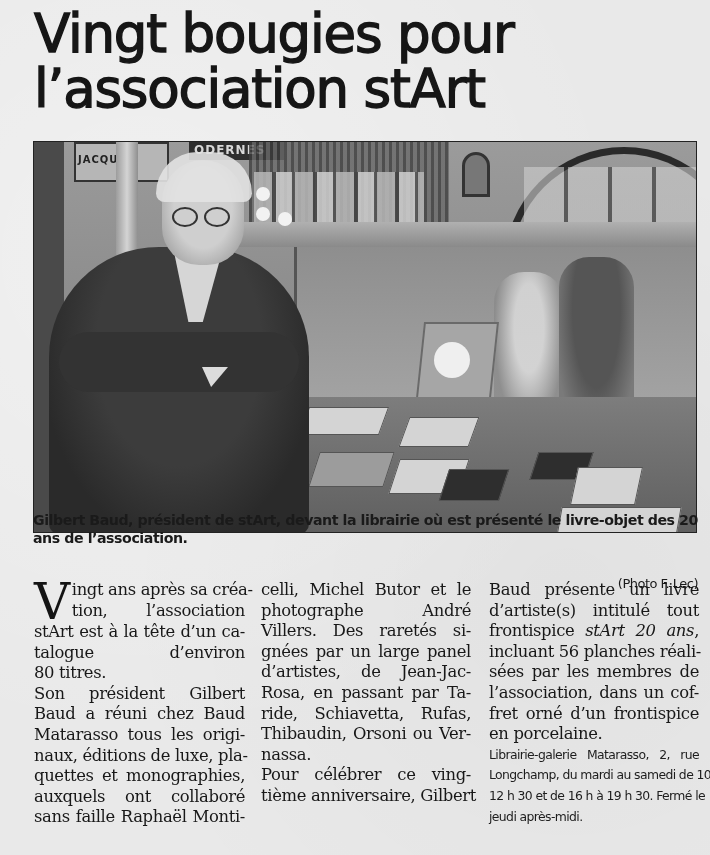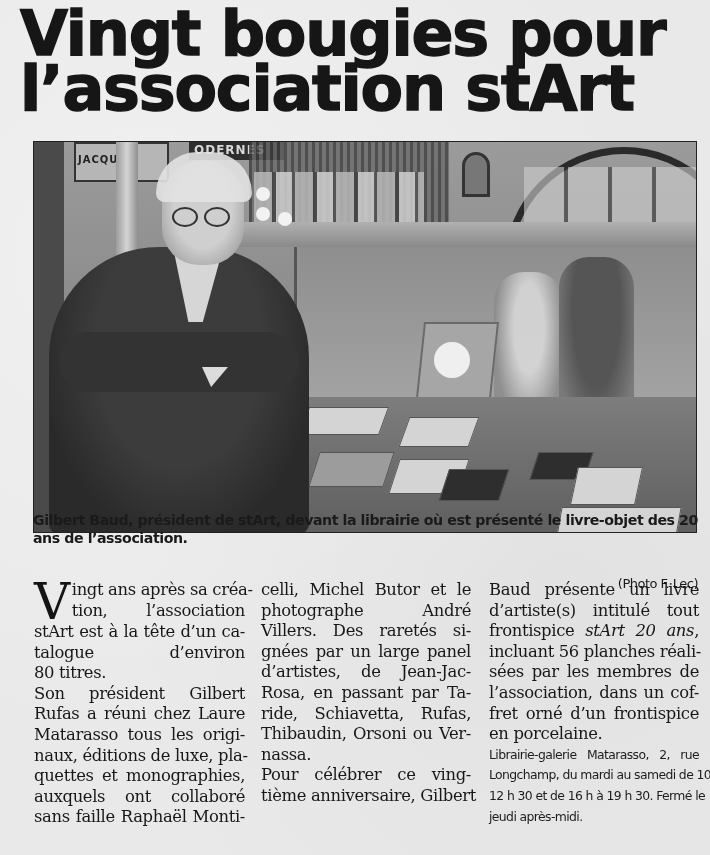--- a/index.html
+++ b/index.html
@@ -11,24 +11,24 @@
     font-family: "DejaVu Serif", serif;
   }
   .paper {
     position: absolute; left: 0; top: 0; width: 710px; height: 855px;
     background:
       radial-gradient(circle at 20% 30%, rgba(255,255,255,0.35), transparent 60%),
       radial-gradient(circle at 80% 70%, rgba(0,0,0,0.03), transparent 55%),
       #e9e9e9;
   }
   .headline {
-    position: absolute; left: 20px; top: 6px; width: 660px;
+    position: absolute; left: 34px; top: 6px; width: 660px;
     font-family: "DejaVu Sans", sans-serif;
-    font-weight: 700;
-    font-size: 62px;
+    font-weight: 400;
+    font-size: 53px;
     line-height: 55px;
     letter-spacing: -1.2px;
     color: #161616;
     -webkit-text-stroke: 1.4px #161616;
   }
   .headline span { display: block; white-space: nowrap; }
 
   
   .photo {
     position: absolute; left: 33px; top: 141px; width: 664px; height: 392px;
@@ -168,21 +168,21 @@
   <div class="credit">(Photo F. Lec)</div>
 
   <div class="col c1">
     <span class="dropcap">V</span>
     <span class="ln">ingt ans après sa créa-</span>
     <span class="ln">tion, l’association</span>
     <span class="ln" style="clear:both">stArt est à la tête d’un ca-</span>
     <span class="ln">talogue d’environ</span>
     <span class="ln last">80 titres.</span>
     <span class="ln">Son président Gilbert</span>
-    <span class="ln">Rufas a réuni chez Laure</span>
+    <span class="ln">Baud a réuni chez Baud</span>
     <span class="ln">Matarasso tous les origi-</span>
     <span class="ln">naux, éditions de luxe, pla-</span>
     <span class="ln">quettes et monographies,</span>
     <span class="ln">auxquels ont collaboré</span>
     <span class="ln">sans faille Raphaël Monti-</span>
   </div>
 
   <div class="col c2">
     <span class="ln">celli, Michel Butor et le</span>
     <span class="ln">photographe André</span>

